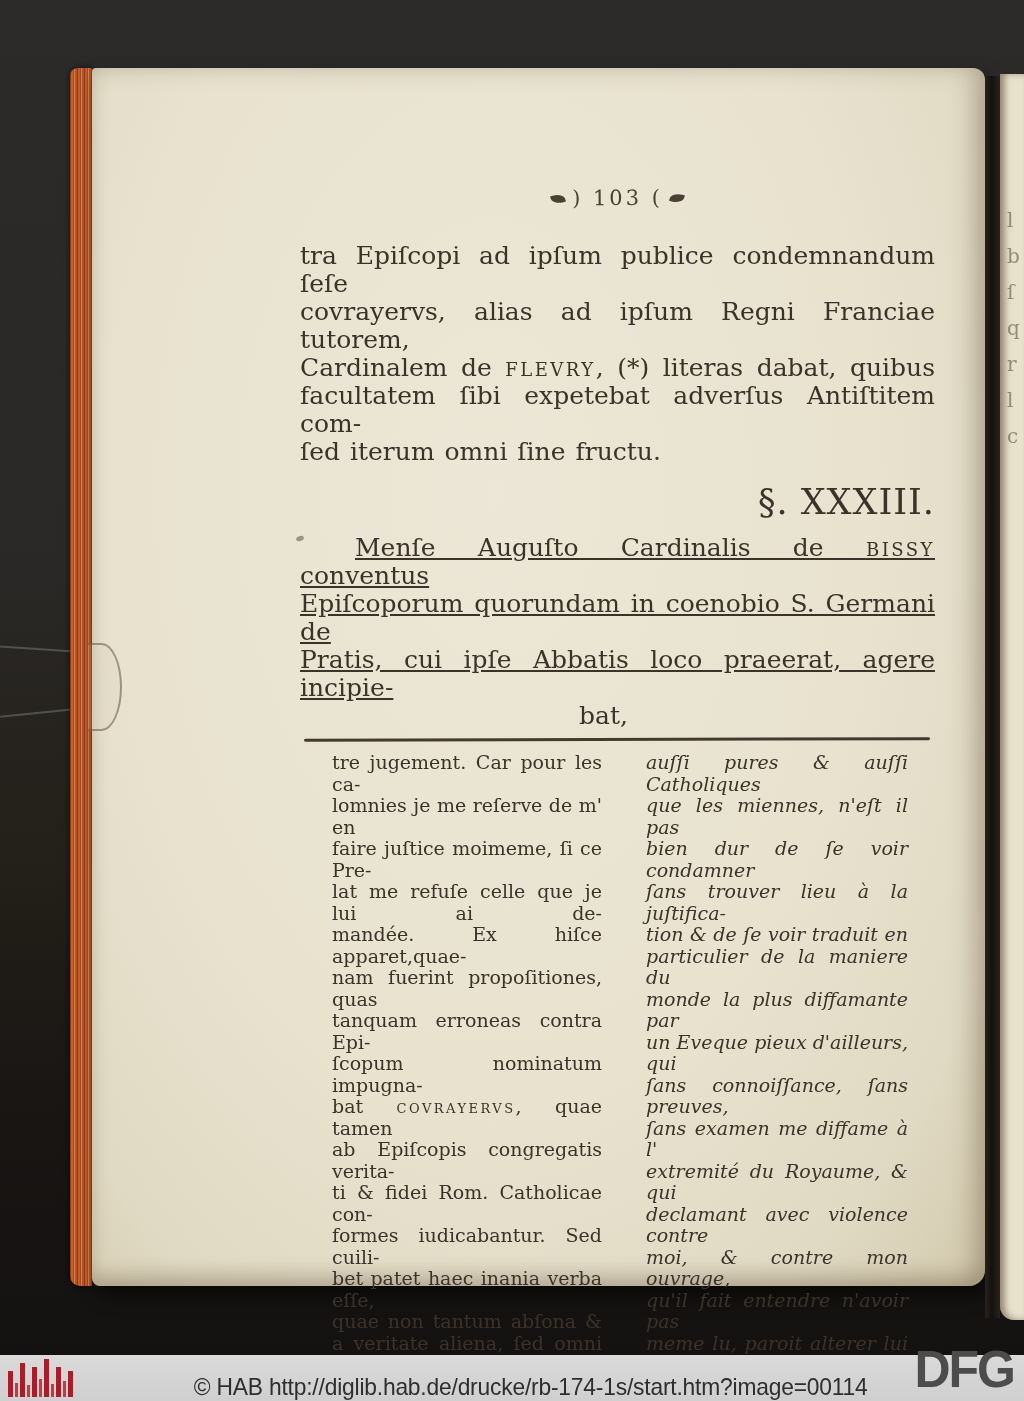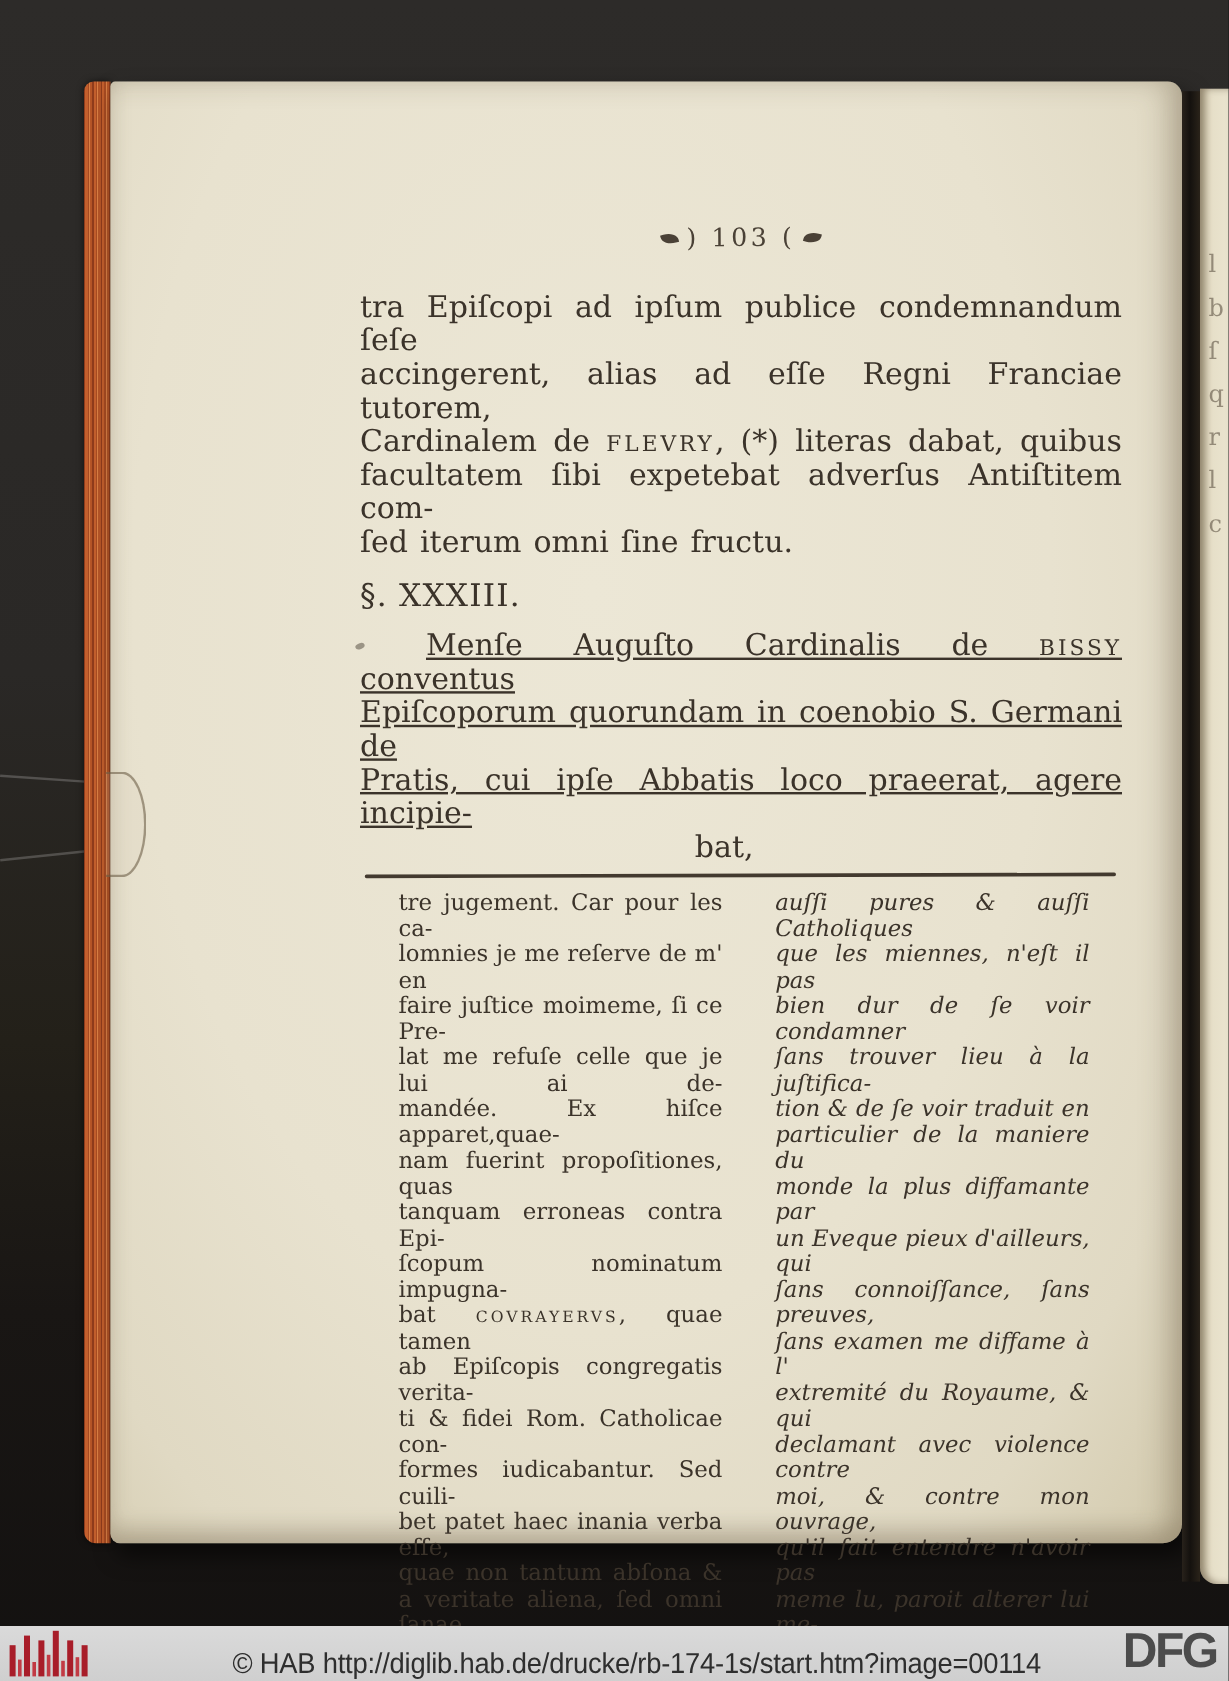--- a/index.html
+++ b/index.html
@@ -47,21 +47,21 @@
   .fleuron-l{border-radius:0 80% 0 80%;transform:rotate(-15deg);}
   .fleuron-r{border-radius:80% 0 80% 0;transform:rotate(15deg);}
 
   .para{font-size:25px;line-height:28px;word-spacing:2px;margin-top:0;}
   .para-1{margin-top:32px;}
   .line{text-align:justify;text-align-last:justify;white-space:nowrap_;}
   .line.natural{text-align-last:left;}
   .sc{font-variant:small-caps;letter-spacing:2.5px;}
   .it{}
 
-  .section-head{margin-top:16px;text-align:left;font-size:26px;letter-spacing:1px;}
+  .section-head{margin-top:16px;text-align:right;font-size:35px;letter-spacing:1px;}
   .para-2{margin-top:12px;text-decoration:underline;}
   .para-2 .line:first-child{text-indent:55px;}
   .catchword-line{font-size:25px;line-height:28px;text-align:center;padding-right:28px;}
 
   .fn-rule{margin:8px 0 0 4px;width:626px;height:3px;background:#433a2f;
     transform:rotate(-0.15deg);border-radius:2px;}
 
   .footnotes{display:flex;margin-top:11px;padding-left:32px;}
   .fn-col{font-size:19px;line-height:21.5px;}
   .fn-left{width:270px;margin-right:44px;}
@@ -83,21 +83,21 @@
     background:linear-gradient(180deg,#dadada,#cfcfcf);
     display:flex;align-items:flex-end;
     font-family:"Liberation Sans","DejaVu Sans",sans-serif;}
   .hab-logo{position:absolute;left:8px;bottom:4px;display:flex;align-items:flex-end;gap:2px;height:40px;}
   .hab-bar{width:5px;background:#a81d29;}
   .hab-bar:nth-child(2n){width:3px;background:#c23a44;}
   .b1{height:26px}.b2{height:14px}.b3{height:34px}.b4{height:12px}.b5{height:30px}
   .b6{height:18px}.b7{height:38px}.b8{height:13px}.b9{height:30px}.b10{height:16px}.b11{height:26px}
   .credit{margin:0 auto;padding-left:40px;font-size:24px;color:#2e2e2e;
     transform:scaleX(.95);letter-spacing:-0.2px;white-space:nowrap;}
-  .dfg{position:absolute;right:10px;bottom:2px;font-size:40px;font-weight:900;
+  .dfg{position:absolute;right:10px;bottom:2px;font-size:50px;font-weight:900;
     color:#4c4c4c;letter-spacing:-2px;transform:scaleY(1.02);
     font-family:"Liberation Sans","DejaVu Sans",sans-serif;}
 </style>
 </head>
 <body>
 
 <div class="photo">
 
   <div class="cradle-line cradle-1"></div>
   <div class="cradle-line cradle-2"></div>
@@ -111,21 +111,21 @@
       <div class="textblock">
 
         <div class="running-head">
           <span class="fleuron fleuron-l"></span>
           <span>) 103 (</span>
           <span class="fleuron fleuron-r"></span>
         </div>
 
         <div class="para para-1">
             <div class="line">tra Epiſcopi ad ipſum publice condemnandum ſeſe</div>
-            <div class="line">accingerent, alias ad eſſe Regni Franciae tutorem,</div>
+            <div class="line">covrayervs, alias ad ipſum Regni Franciae tutorem,</div>
             <div class="line">Cardinalem de <span class="sc">flevry</span>, (*) literas dabat, quibus</div>
             <div class="line">facultatem ſibi expetebat adverſus Antiſtitem com-</div>
             <div class="line natural">ſed iterum omni ſine fructu.</div>
           </div>
 
         <div class="section-head">§. XXXIII.</div>
 
         <div class="para para-2">
             <div class="line">Menſe Auguſto Cardinalis de <span class="sc">bissy</span> conventus</div>
             <div class="line">Epiſcoporum quorundam in coenobio S. Germani de</div>

